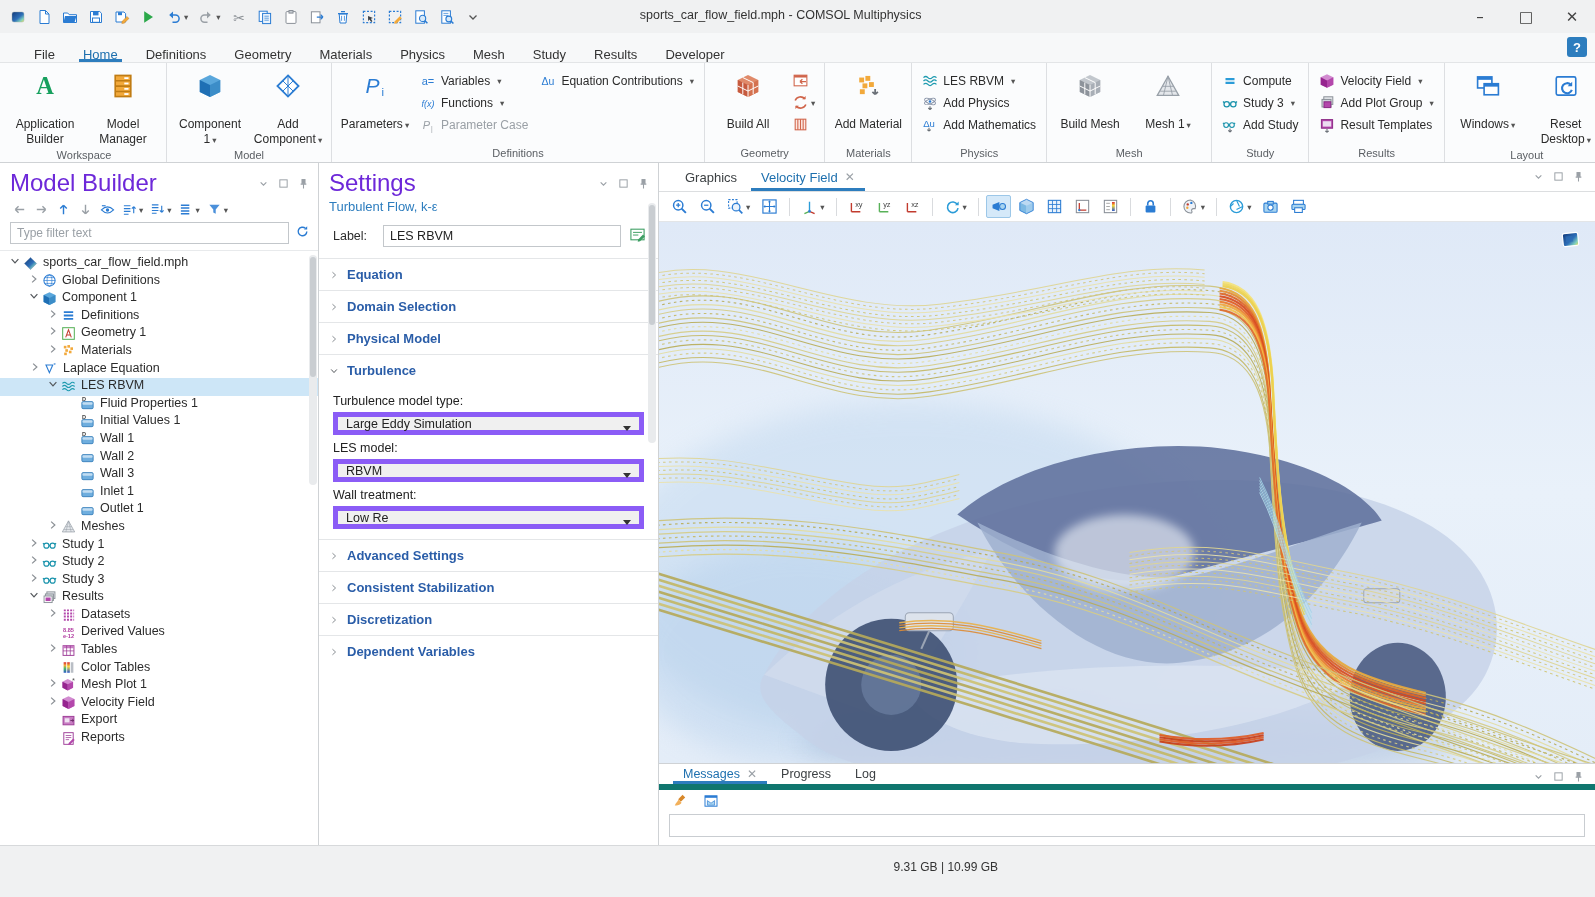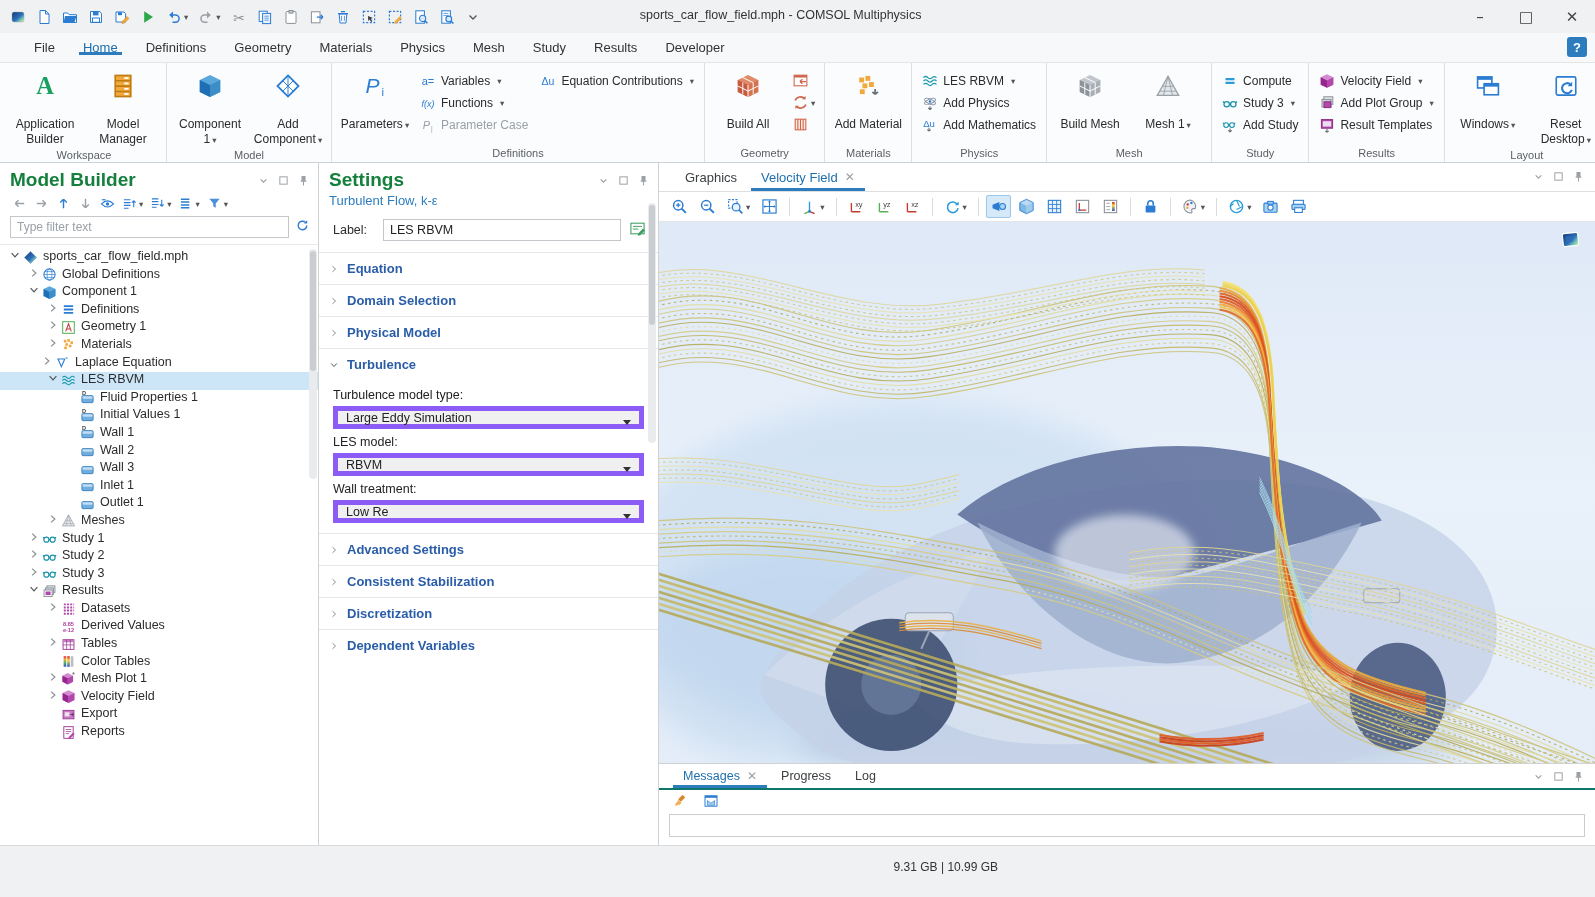--- a/index.html
+++ b/index.html
@@ -9,21 +9,21 @@
 
   
   .titlebar { height:33px; background:#f0f1f2; display:flex; align-items:center; padding-left:6px; flex:0 0 auto; }
   .qat { display:flex; align-items:center; gap:2px; }
   .qat .qbtn { display:flex; align-items:center; padding:3px 4px; border-radius:3px; }
   .win-title { position:absolute; left:50%; transform:translateX(-56%); top:8px; font-size:12.5px; color:#333; white-space:nowrap; }
   .win-controls { margin-left:auto; display:flex; height:33px; }
   .wc { width:46px; height:33px; display:flex; align-items:center; justify-content:center; font-size:15px; color:#444; font-family:"DejaVu Sans",sans-serif; }
 
   
-  .menubar { height:29px; background:#f7f8f9; display:flex; align-items:center; padding-left:20px; flex:0 0 auto; position:relative; }
+  .menubar { height:29px; background:#f7f8f9; display:flex; align-items:flex-end; padding-left:20px; flex:0 0 auto; position:relative; }
   .mtab { padding:0 14px; display:flex; align-items:center; font-size:13px; color:#333; position:relative; cursor:default; }
   .mtab.active { color:#1d6fae; }
   .mtab.active::after { content:""; position:absolute; left:10px; right:10px; bottom:0; height:3px; background:#2d7dbe; }
   .help-btn { position:absolute; right:8px; top:4px; width:20px; height:20px; background:#2d7dbe; color:#fff; border-radius:3px; display:flex; align-items:center; justify-content:center; font-size:13px; font-weight:bold; }
 
   
   .ribbon { height:101px; background:#fbfcfd; border-top:1px solid #e3e5e7; border-bottom:1px solid #cfd2d5; display:flex; align-items:stretch; padding:0 2px; flex:0 0 auto; overflow:hidden; }
   .rgroup { display:flex; flex-direction:column; border-right:1px solid #dddfe2; padding:4px 6px 0 6px; }
   .rbody { flex:1; display:flex; align-items:flex-start; gap:4px; }
   .rlabel { text-align:center; font-size:11px; color:#5a5e63; padding:2px 0 3px; }
@@ -33,21 +33,21 @@
   .rcol { display:flex; flex-direction:column; justify-content:flex-start; gap:1px; padding-top:3px; }
   .rsmall { display:flex; align-items:center; gap:5px; font-size:12px; color:#2b2b2b; padding:2.5px 4px; white-space:nowrap; }
   .rsmall.disabled { color:#9aa0a6; }
   .rtiny { display:flex; align-items:center; padding:2px 3px; }
   .caret-s { font-size:8.5px; color:#555; margin-left:2px; }
 
   
   .main { flex:1; display:flex; background:#cfd2d5; gap:1px; min-height:0; }
   .panel { background:#fff; display:flex; flex-direction:column; min-height:0; }
   .p-head { display:flex; align-items:center; padding:6px 8px 2px 10px; }
-  .p-title { font-size:19px; color:#15803d;font-weight:bold; }
+  .p-title { font-size:24px; color:#6d28d9; }
   .p-ctrls { margin-left:auto; display:flex; gap:7px; align-items:center; }
 
   
   .mb { width:318px; flex:0 0 auto; }
   .mb-toolbar { display:flex; align-items:center; gap:3px; padding:2px 8px 4px 10px; }
   .mb-toolbar .tbtn { display:flex; align-items:center; padding:1px 2px; }
   .filter-row { display:flex; align-items:center; gap:6px; padding:0 8px 6px 10px; }
   .filter-input { flex:1; height:22px; border:1px solid #c3c7cb; font-size:12px; padding:0 6px; color:#333; font-family:inherit; }
   .filter-input::placeholder { color:#9aa0a6; }
   .tree { flex:1; overflow:hidden; border-top:1px solid #e8eaec; padding-top:4px; position:relative; }
@@ -83,21 +83,21 @@
   .gtoolbar { height:30px; display:flex; align-items:center; gap:3px; padding:0 8px; border-bottom:1px solid #e3e5e7; flex:0 0 auto; }
   .gbtn { display:flex; align-items:center; padding:2px 3px; border-radius:2px; border:1px solid transparent; }
   .gbtn.active { background:#d5e9f9; border-color:#9cc7e8; }
   .gsep { width:1px; height:18px; background:#d9dbde; margin:0 4px; }
   .viewport { flex:1; position:relative; min-height:0; }
   .viewport svg.viz { width:100%; height:100%; display:block; }
   .legend-btn { position:absolute; top:8px; right:14px; width:20px; height:18px; }
 
   
   .messages { height:82px; border-top:1px solid #cfd2d5; display:flex; flex-direction:column; flex:0 0 auto; background:#fff; }
-  .mtabs { height:26px; display:flex; align-items:stretch; padding-left:12px; border-bottom:2px solid #0f766e; position:relative; }
+  .mtabs { height:26px; display:flex; align-items:stretch; padding-left:12px; border-bottom:6px solid #0f766e; position:relative; }
   .mtabs .gtab { font-size:12.5px; }
   .mtabs .p-ctrls { position:absolute; right:10px; top:6px; }
   .msg-toolbar { height:22px; display:flex; align-items:center; gap:6px; padding:2px 10px; }
   .msg-box { flex:1; margin:2px 10px 8px; border:1px solid #c9cdd1; background:#fff; }
 
   
   .statusbar { height:52px; background:#f0f1f2; border-top:1px solid #d7d9db; position:relative; flex:0 0 auto; }
   .mem { position:absolute; left:59.3%; top:14px; transform:translateX(-50%); font-size:12px; color:#333; }
 
   svg { display:block; }
@@ -875,21 +875,21 @@
                     <rect x="10" y="4.6" width="2.8" height="2.8"></rect>
                     <rect x="4.6" y="6.6" width="2.8" height="2.8"></rect>
                     <rect x="8.4" y="8.2" width="2.8" height="2.8"></rect>
                     <rect x="3.4" y="10.2" width="2.8" height="2.8"></rect>
                   </g>
                 </svg>
               </span>
             </span>
             <span>Materials</span>
           </div>
-          <div class="trow" style="padding-left: 40px;">
+          <div class="trow" style="padding-left: 28px;">
             <span class="tcaret">
               <svg width="12" height="12" viewBox="0 0 16 16">
                 <path d="M5.5 3.5 10.5 8l-5 4.5" fill="none" stroke="#8a8f94" stroke-width="1.6"></path>
               </svg>
             </span>
             <span class="ticon">
               <span style="display: inline-flex;">
                 <svg width="15" height="15" viewBox="0 0 16 16">
                   <path d="M3.2 4.2h7.2L6.8 12.4z" fill="none" stroke="#2b7cd3" stroke-width="1.2"></path>
                   <text x="12.4" y="6.4" font-size="6.5" fill="#2b7cd3" text-anchor="middle">*</text>

